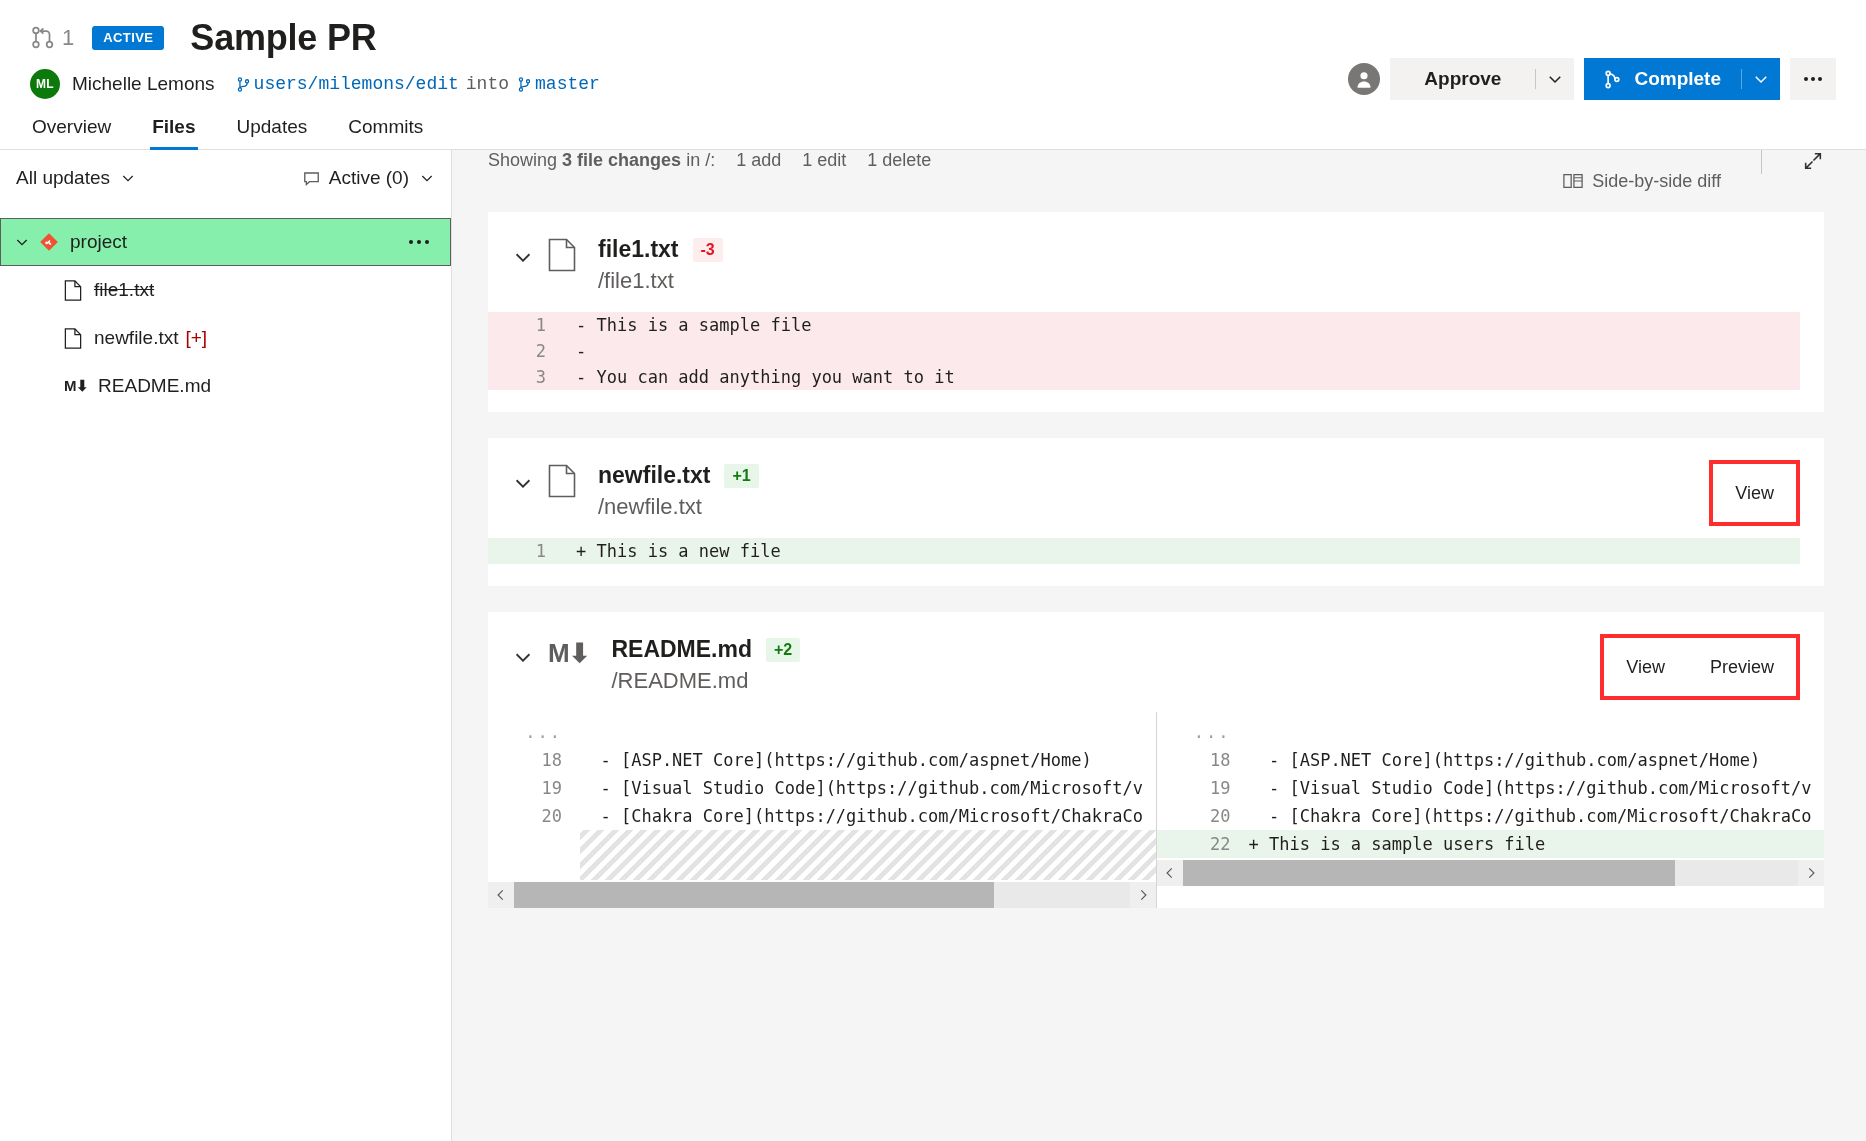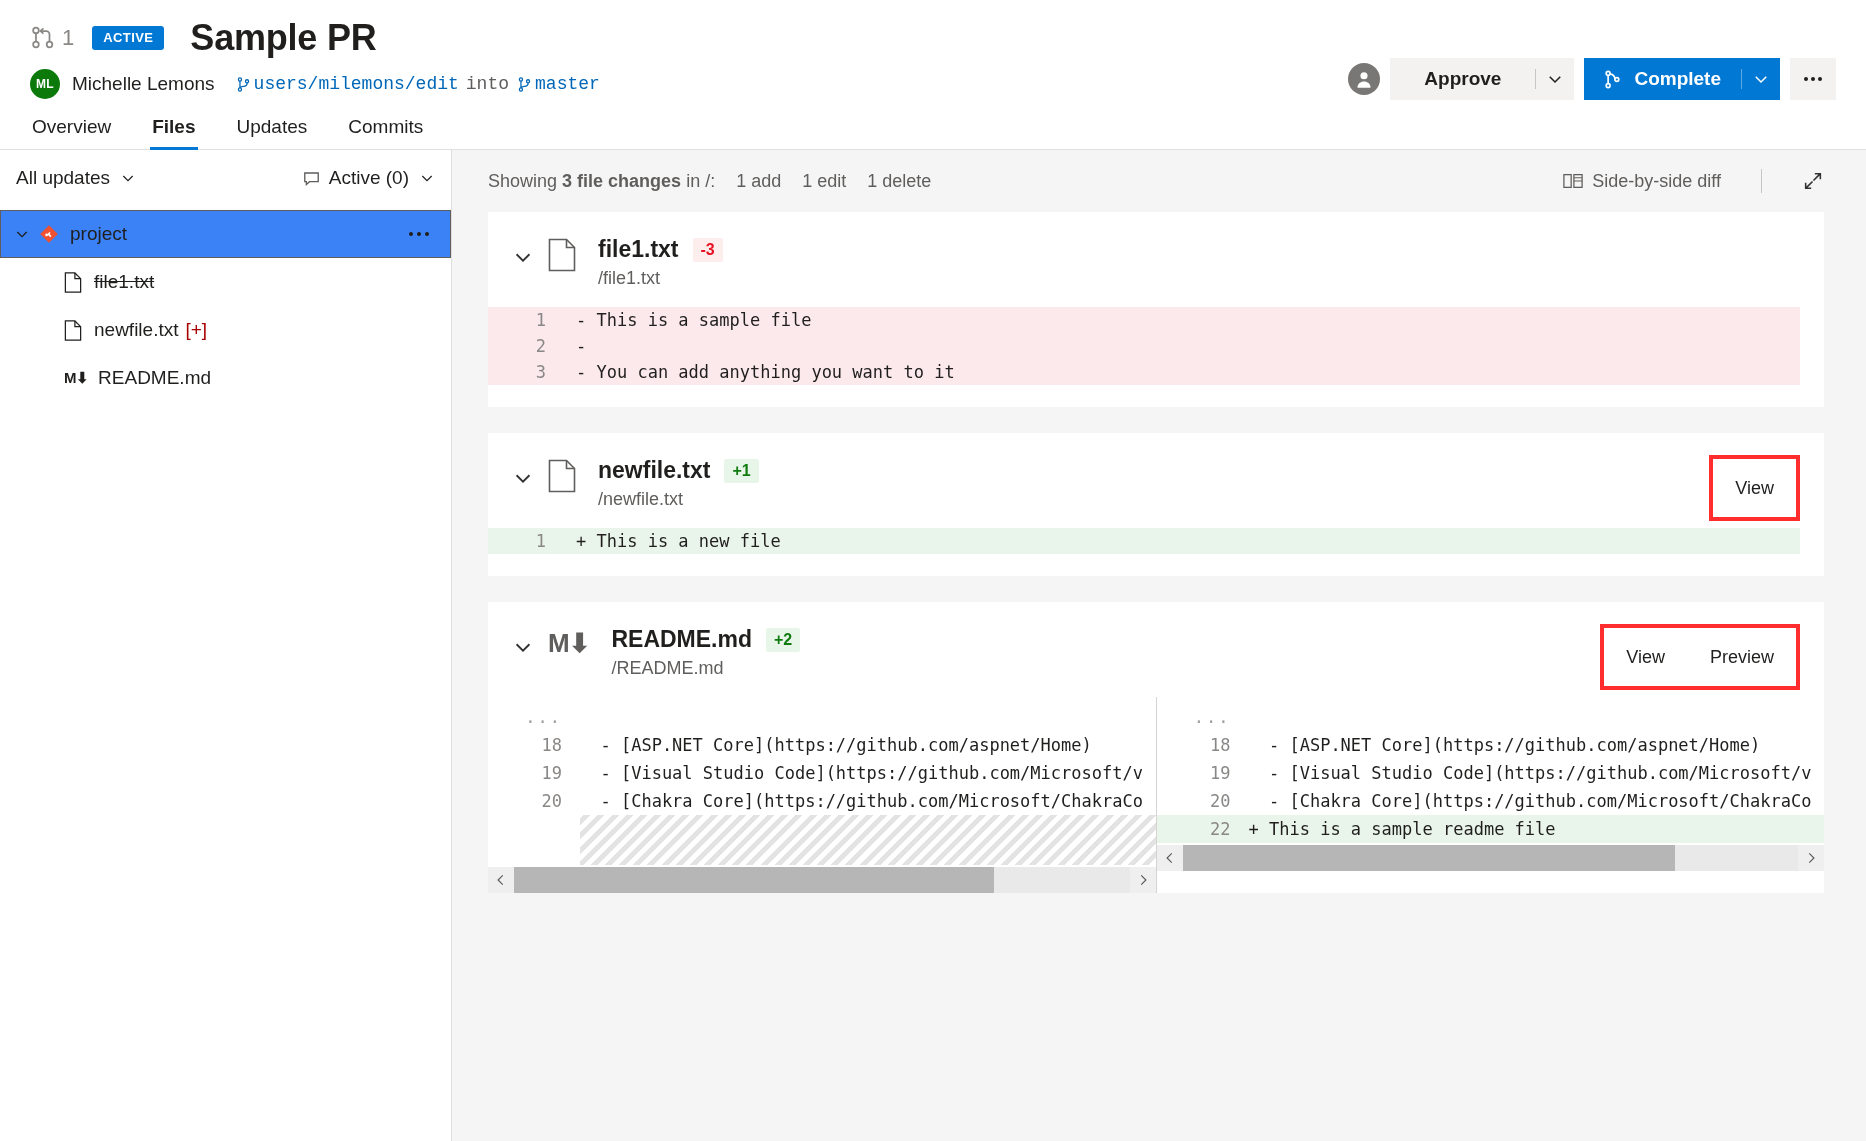--- a/index.html
+++ b/index.html
@@ -102,35 +102,35 @@
     border: none; outline: none; font-size: 18px; font-family: inherit;
     margin-left: 12px; flex: 1; color: #201f1e; background: transparent;
   }
   .search-box input::placeholder { color: #605e5c; }
 
   .tree { padding-top: 4px; }
   .tree-row {
     display: flex; align-items: center; height: 48px; padding-left: 14px;
     cursor: pointer; position: relative;
   }
-  .tree-row.folder { background: #3b82f6; outline: 1px solid #605e5c; outline-offset: -1px; }
+  .tree-row.folder { background: #86efac; outline: 1px solid #605e5c; outline-offset: -1px; margin-top: 8px; }
   .tree-chev { width: 16px; height: 16px; color: #201f1e; flex: none; margin-right: 8px; }
   .repo-ico { width: 22px; height: 22px; flex: none; margin-right: 10px; }
   .tree-label { font-size: 19px; color: #201f1e; }
   .tree-row .dots { position: absolute; right: 22px; display: flex; gap: 4px; }
   .tree-row .dots span { width: 4px; height: 4px; border-radius: 50%; background: #201f1e; display: block; }
   .tree-row.file { padding-left: 64px; height: 48px; }
   .file-ico { width: 18px; height: 21px; flex: none; margin-right: 12px; color: #201f1e; }
   .md-ico { font-size: 15px; font-weight: 700; margin-right: 10px; letter-spacing: -.5px; }
   .strike { text-decoration: line-through; }
   .plus-tag { color: #a80000; margin-left: 7px; }
 
   
   .right-pane { flex: 1; background: #f5f5f5; display: flex; flex-direction: column; min-width: 0; }
-  .rp-toolbar { display: flex; align-items: center; height: 62px; padding: 0 42px 0 36px; flex: none; gap: 18px; }
+  .rp-toolbar { display: flex; height: 62px; padding: 0 42px 0 36px; flex: none; gap: 18px; }
   .showing { font-size: 18px; color: #605e5c; }
   .showing b { color: #605e5c; font-weight: 700; }
   .showing .tally { margin-left: 16px; }
   .rp-toolbar .spacer { flex: 1; }
   .sbs { display: flex; align-items: center; font-size: 18px; color: #605e5c; cursor: pointer; }
   .sbs svg { width: 20px; height: 18px; margin-right: 9px; color: #605e5c; flex: none; }
   .vdiv { width: 1px; height: 24px; background: #c8c6c4; margin: 0 22px; }
   .expand-ico { width: 22px; height: 22px; color: #323130; cursor: pointer; }
 
   .cards { padding: 0 42px 0 36px; flex: 1; min-height: 0; overflow: hidden; }
@@ -139,21 +139,21 @@
   .card-head { display: flex; align-items: flex-start; padding: 24px 0 18px 0; position: relative; }
   .card-chev { width: 22px; height: 22px; color: #323130; flex: none; margin: 10px 14px 0 24px; }
   .card-fileico { width: 28px; height: 34px; flex: none; margin: 2px 0 0 0; color: #605e5c; }
   .card-mdico { font-size: 26px; font-weight: 700; color: #605e5c; margin-top: 2px; letter-spacing: -1px; }
   .card-titles { margin-left: 22px; }
   .card-name-row { display: flex; align-items: center; }
   .card-name { font-size: 23px; font-weight: 700; color: #201f1e; }
   .delta { font-size: 16px; font-weight: 700; padding: 3px 8px; margin-left: 14px; border-radius: 2px; }
   .delta.neg { color: #e81123; background: #fdeded; }
   .delta.pos { color: #107c10; background: #e8f5e9; }
-  .card-path { font-size: 18px; color: #605e5c; margin-top: 5px; }
+  .card-path { font-size: 22px; color: #605e5c; margin-top: 5px; }
 
   .card-actions { position: absolute; right: 24px; top: 22px; display: flex; }
   .annot {
     border: 4px solid #ff2d2d; display: flex; background: #fff;
   }
   .ghost-btn {
     background: #fff; border: 1px solid #d6d4d2; font-family: inherit; font-size: 18px;
     color: #201f1e; padding: 0 22px; height: 44px; cursor: pointer;
     display: flex; align-items: center; justify-content: center;
   }
@@ -522,21 +522,21 @@
                 <div class="sbs-row">
                   <div class="ln">19</div>
                   <div class="code">  - [Visual Studio Code](https://github.com/Microsoft/v</div>
                 </div>
                 <div class="sbs-row">
                   <div class="ln">20</div>
                   <div class="code">  - [Chakra Core](https://github.com/Microsoft/ChakraCo</div>
                 </div>
                 <div class="sbs-row diff-add">
                   <div class="ln">22</div>
-                  <div class="code">+ This is a sample readme file</div>
+                  <div class="code">+ This is a sample users file</div>
                 </div>
               </div>
               <div class="scrollbar">
                 <div class="sb-arrow">
                   <svg viewBox="0 0 24 24" width="14" height="14" fill="none" stroke="currentColor" stroke-width="2">
                       <path d="M15 4l-8 8 8 8"></path>
                     </svg>
                 </div>
                 <div class="sb-track">
                   <div class="sb-thumb" style="width:80%"></div>

